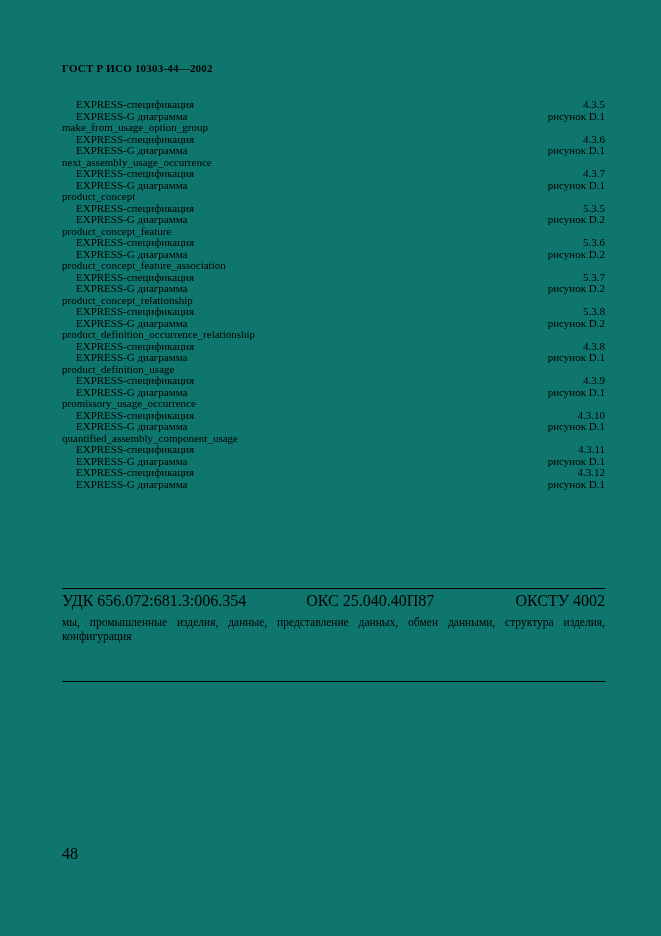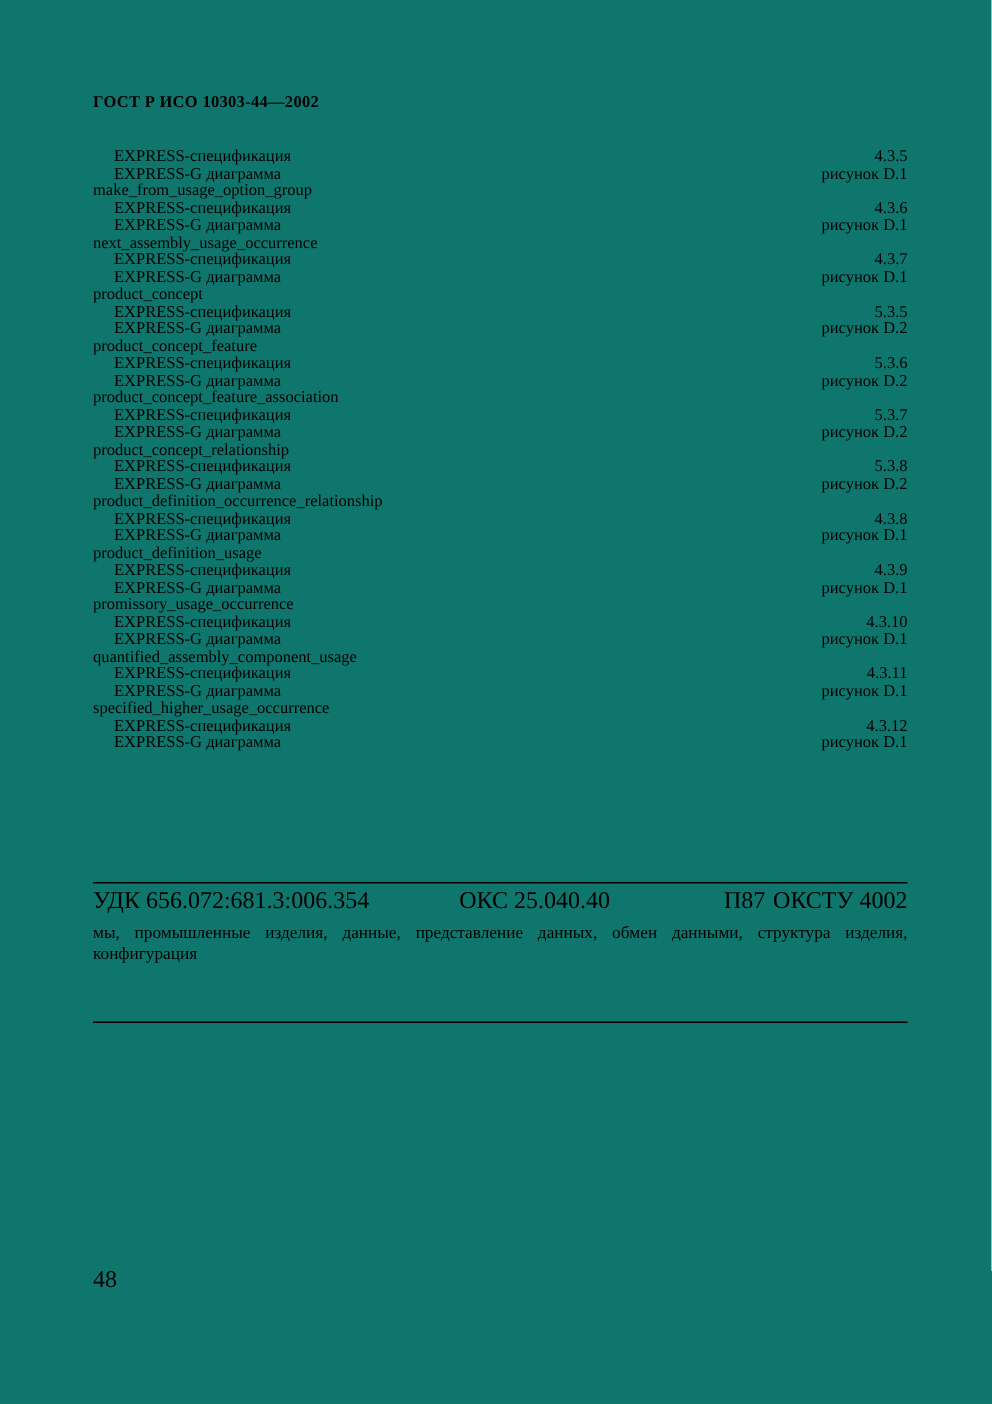--- a/index.html
+++ b/index.html
@@ -54,21 +54,21 @@
     position: absolute;
     top: 592px;
     left: 62px;
     width: 543px;
     display: flex;
     align-items: baseline;
     font-size: 16px;
     white-space: nowrap;
   }
   .code-oks { margin-left: 60px; }
-  .code-p { margin-left: 76px; }
+  .code-p { }
   .code-okstu { margin-left: auto; }
   .keywords {
     position: absolute;
     top: 616px;
     left: 62px;
     width: 543px;
     font-size: 11.5px;
     line-height: 13.5px;
   }
   .kw-line {
@@ -220,21 +220,20 @@
         <span class="lbl">EXPRESS-спецификация</span>
         <span class="ref">4.3.11</span>
       </div>
       <div class="sub-line">
         <span class="lbl">EXPRESS-G диаграмма</span>
         <span class="ref">рисунок D.1</span>
       </div>
     </div>
 
     <div class="entry">
-      <div class="entry-term">specified_higher_usage_occurrence</div>
       <div class="sub-line">
         <span class="lbl">EXPRESS-спецификация</span>
         <span class="ref">4.3.12</span>
       </div>
       <div class="sub-line">
         <span class="lbl">EXPRESS-G диаграмма</span>
         <span class="ref">рисунок D.1</span>
       </div>
     </div>
 

